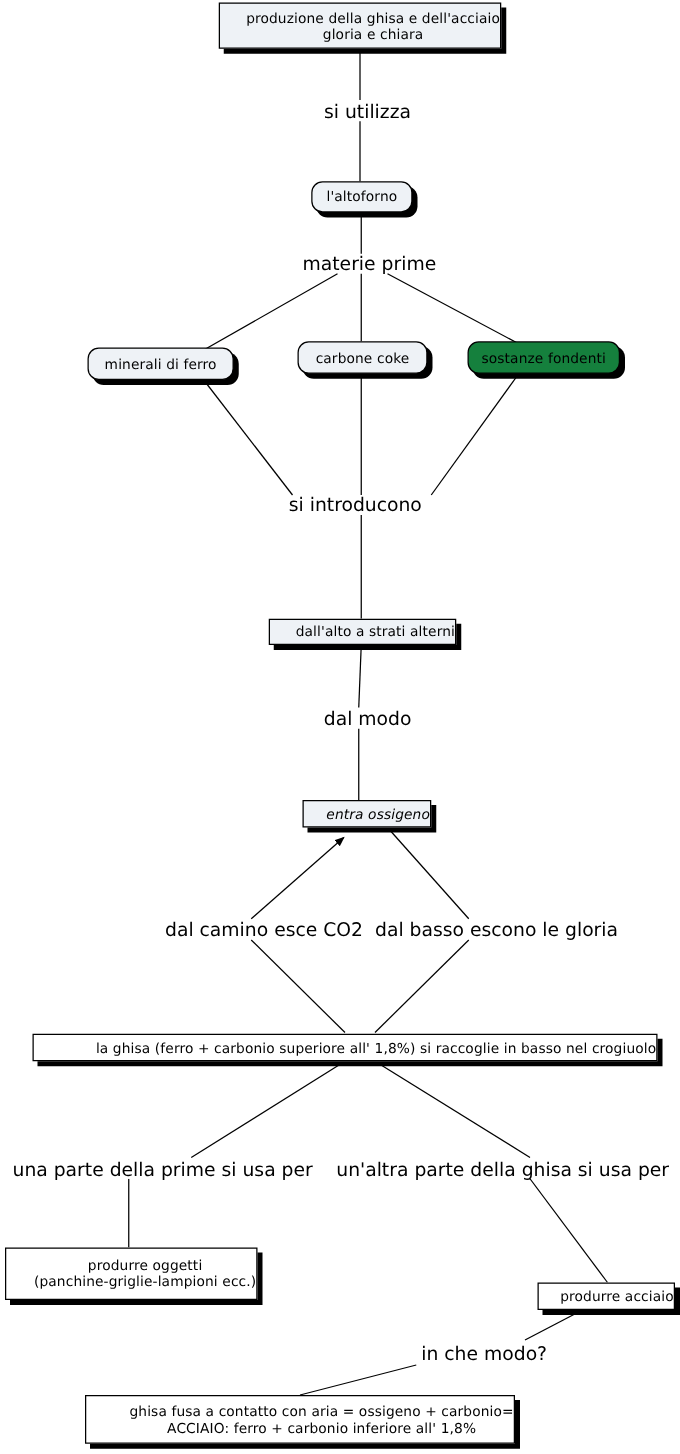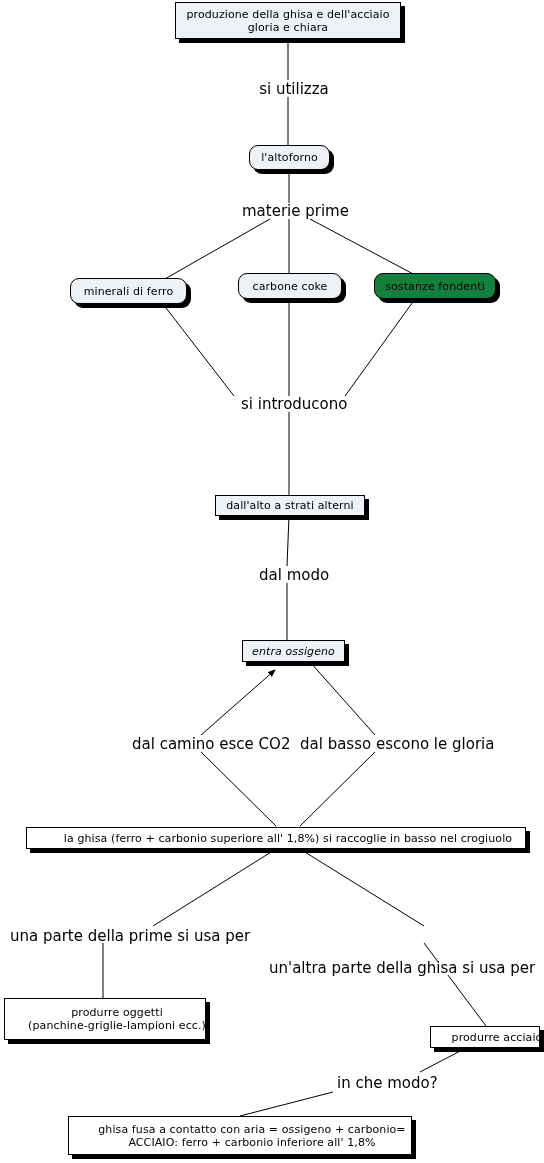--- a/index.html
+++ b/index.html
@@ -45,20 +45,21 @@
     border-radius: 9px;
     box-shadow: 4px 4px 0 0 #000000;
     align-items: center;
   }
   .node.white {
     background: #ffffff;
     padding-left: 24px;
   }
   .node.plain {
     border-radius: 0;
+    justify-content: flex-end;
   }
   .edge-label {
     position: absolute;
     color: #000000;
     font-size: 15px;
     line-height: 13px;
     white-space: pre;
     background: #ffffff;
     padding: 0 2px;
     text-align: center;
@@ -113,22 +114,22 @@
       <div class="node plain white" style="left: 26px; top: 827px; width: 500px; height: 22px; background: rgb(255, 255, 255);"><span>la ghisa (ferro + carbonio superiore all' 1,8%) si raccoglie in basso nel crogiuolo</span></div>
       <div class="node plain white" style="left: 4px; top: 998px; width: 202px; height: 42px; background: rgb(255, 255, 255);"><span>produrre oggetti
 (panchine-griglie-lampioni ecc.)</span></div>
       <div class="node plain white" style="left: 430px; top: 1026px; width: 110px; height: 22px; background: rgb(255, 255, 255);"><span>produrre acciaio</span></div>
       <div class="node plain white" style="left: 68px; top: 1116px; width: 344px; height: 39px; background: rgb(255, 255, 255);"><span>ghisa fusa a contatto con aria = ossigeno + carbonio=
 ACCIAIO: ferro + carbonio inferiore all' 1,8%</span></div>
     </div>
   <div id="label-layer">
       <div class="edge-label" style="left: 254px; top: 83px; width: 76px;">si utilizza</div>
       <div class="edge-label" style="left: 240px; top: 205px; width: 104px;">materie prime</div>
-      <div class="edge-label" style="left: 239px; top: 398px; width: 106px;">si introducono</div>
+      <div class="edge-label" style="left: 229px; top: 398px; width: 106px;">si introducono</div>
       <div class="edge-label" style="left: 257px; top: 569px; width: 70px;">dal modo</div>
       <div class="edge-label" style="left: 130px; top: 738px; width: 130px;">dal camino esce CO2</div>
       <div class="edge-label" style="left: 298px; top: 738px; width: 158px;">dal basso escono le gloria</div>
       <div class="edge-label" style="left: 8px; top: 930px; width: 190px;">una parte della prime si usa per</div>
-      <div class="edge-label" style="left: 267px; top: 930px; width: 212px; margin-top: 32px;">un'altra parte della ghisa si usa per</div>
+      <div class="edge-label" style="left: 267px; top: 930px; width: 212px;">un'altra parte della ghisa si usa per</div>
       <div class="edge-label" style="left: 335px; top: 1077px; width: 82px;">in che modo?</div>
     </div>
 
 </div>
 
 </body></html>

